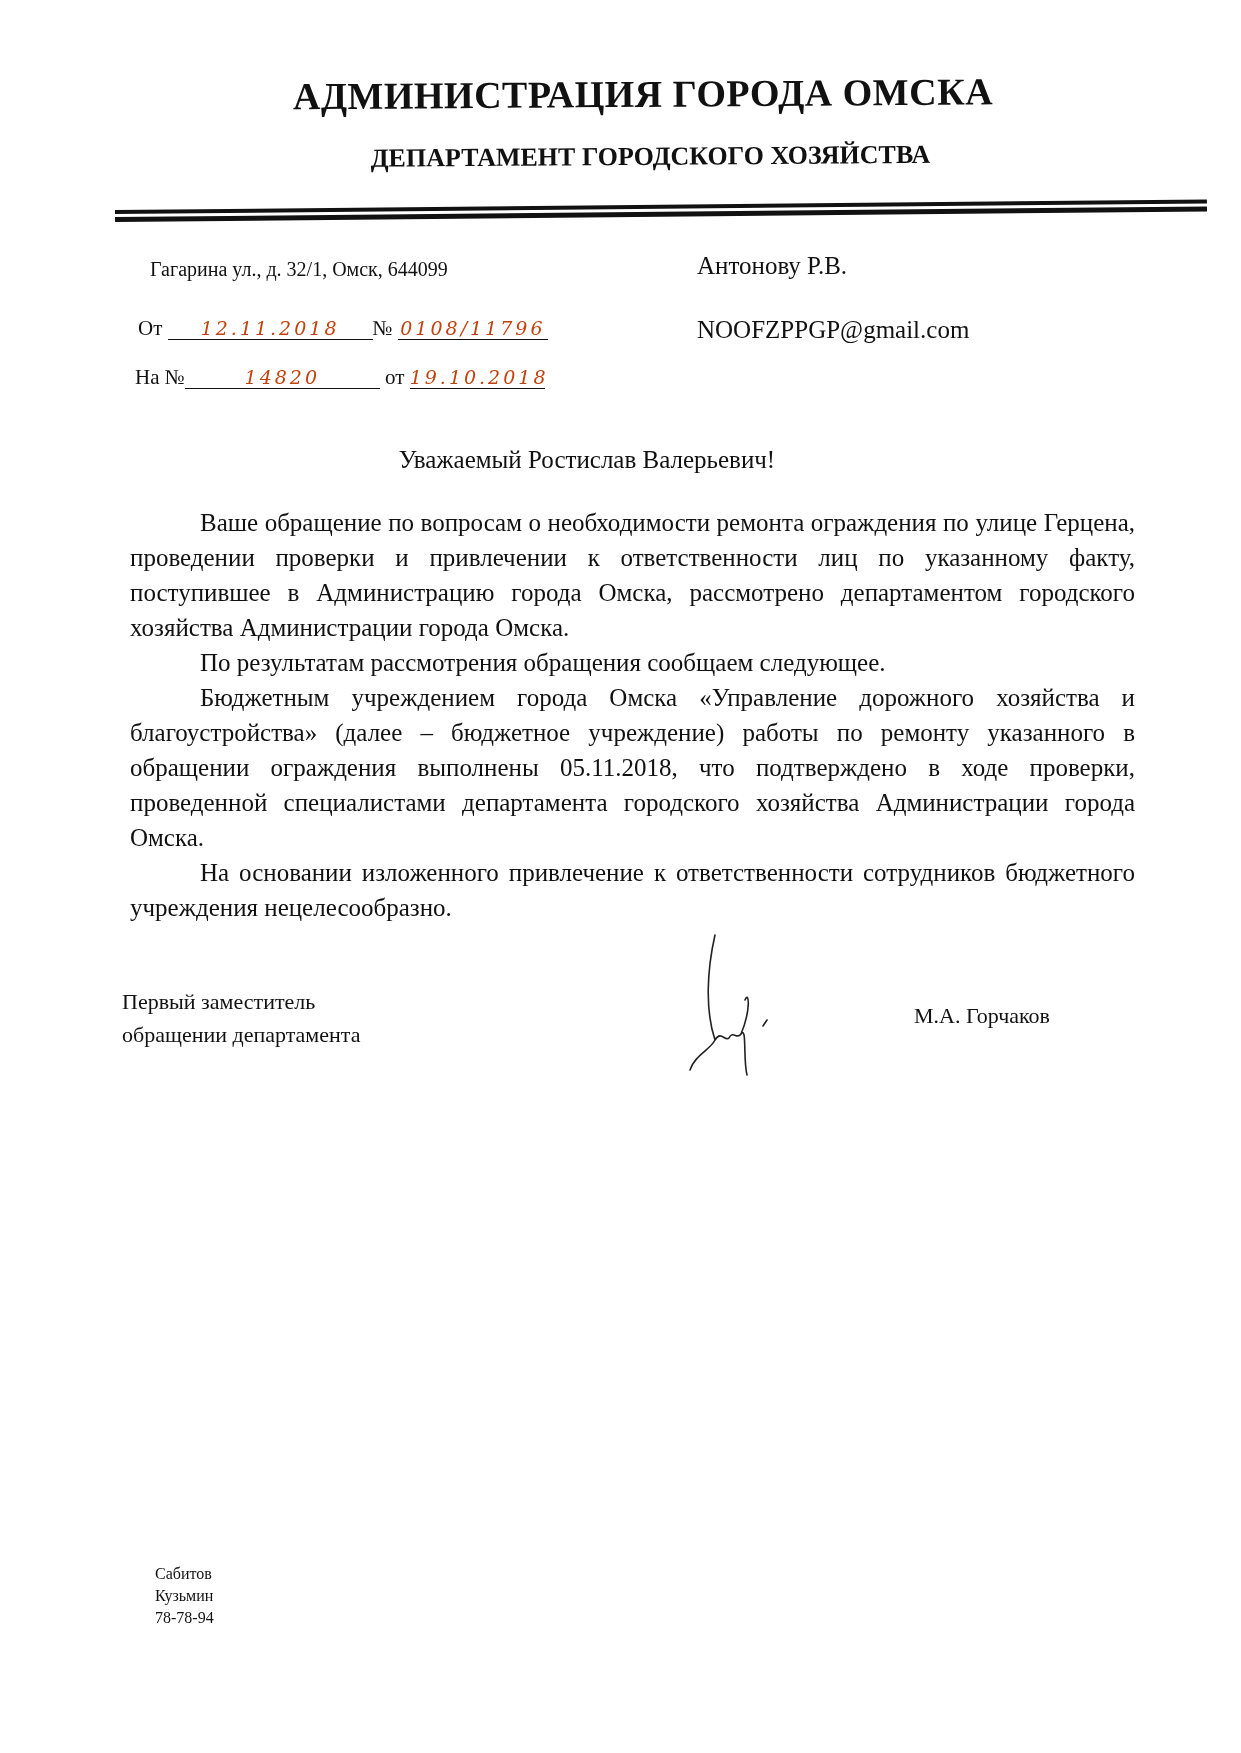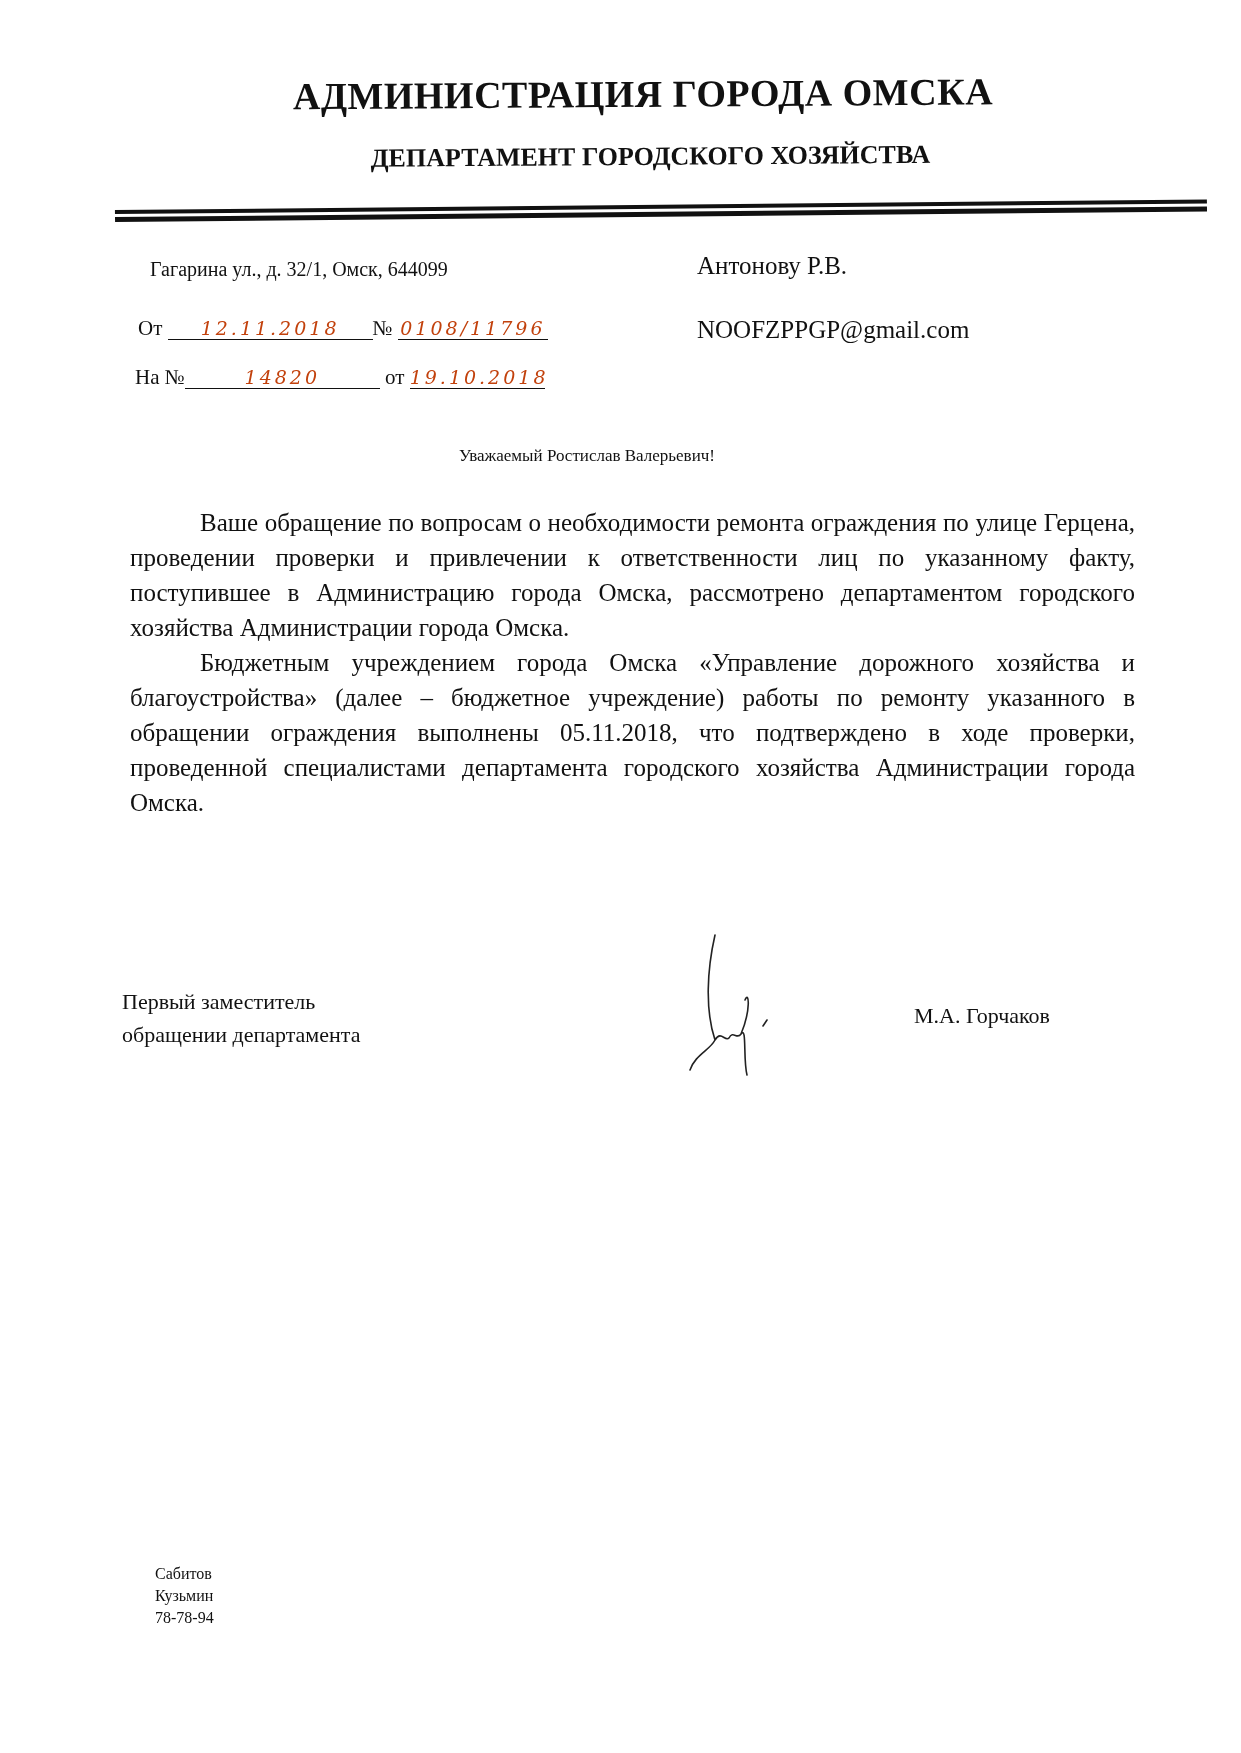--- a/index.html
+++ b/index.html
@@ -29,21 +29,21 @@
     .recipient { left: 697px; top: 252px; font-size: 25px; }
     .email { left: 697px; top: 316px; font-size: 25px; }
     .regline { font-size: 21px; }
     .reg1 { left: 138px; top: 316px; }
     .reg2 { left: 135px; top: 365px; }
     .field {
       display: inline-block; border-bottom: 1.5px solid #111;
       font-family: "DejaVu Serif", serif; font-style: italic; font-size: 19px;
       color: #c2410c; text-align: center; letter-spacing: 3px; vertical-align: baseline;
     }
-    .greeting { left: 0; width: 1134px; text-align: center; top: 446px; font-size: 17px; padding-left: 40px; box-sizing: border-box; }
+    .greeting { left: 0; width: 1134px; text-align: center; top: 446px; font-size: 25px; padding-left: 40px; box-sizing: border-box; }
     .body {
       left: 130px; width: 1005px; top: 505px; font-size: 25px; line-height: 35px;
       text-align: justify;
     }
     .body p { margin: 0; text-indent: 70px; }
     .sig-left { left: 122px; top: 985px; font-size: 22px; line-height: 33px; }
     .sig-right { left: 914px; top: 1003px; font-size: 22px; }
     .signature { left: 685px; top: 930px; width: 120px; height: 150px; }
     .footer { left: 124px; top: 1563px; font-size: 16px; line-height: 22px; margin-left: 31px; }
   </style>
@@ -72,21 +72,23 @@
   <span class="field" style="width:135px">19.10.2018</span>
 </div>
 
 <div class="abs recipient">Антонову Р.В.</div>
 <div class="abs email">NOOFZPPGP@gmail.com</div>
 
 <div class="abs greeting">Уважаемый Ростислав Валерьевич!</div>
 
 <div class="abs body">
   <p>Ваше обращение по вопросам о необходимости ремонта ограждения по улице Герцена, проведении проверки и привлечении к ответственности лиц по указанному факту, поступившее в Администрацию города Омска, рассмотрено департаментом городского хозяйства Администрации города Омска.</p>
+  <p>По результатам рассмотрения обращения сообщаем следующее.</p>
   <p>Бюджетным учреждением города Омска «Управление дорожного хозяйства и благоустройства» (далее – бюджетное учреждение) работы по ремонту указанного в обращении ограждения выполнены 05.11.2018, что подтверждено в ходе проверки, проведенной специалистами департамента городского хозяйства Администрации города Омска.</p>
+  <p>На основании изложенного привлечение к ответственности сотрудников бюджетного учреждения нецелесообразно.</p>
 </div>
 
 <div class="abs sig-left">
   <div>Первый заместитель</div>
   <div>обращении департамента</div>
 </div>
 
 <svg class="abs signature" viewBox="0 0 120 150">
   <path d="M30 5 C 22 40, 20 80, 30 110 M30 110 C 25 120, 10 125, 5 140 M30 110 C 36 100, 40 112, 44 108 C 48 100, 52 110, 56 104 C 62 95, 58 130, 62 145 M56 104 C 66 80, 64 60, 60 70 M78 96 L 82 90" fill="none" stroke="#222" stroke-width="1.6" stroke-linecap="round"></path>
 </svg>

